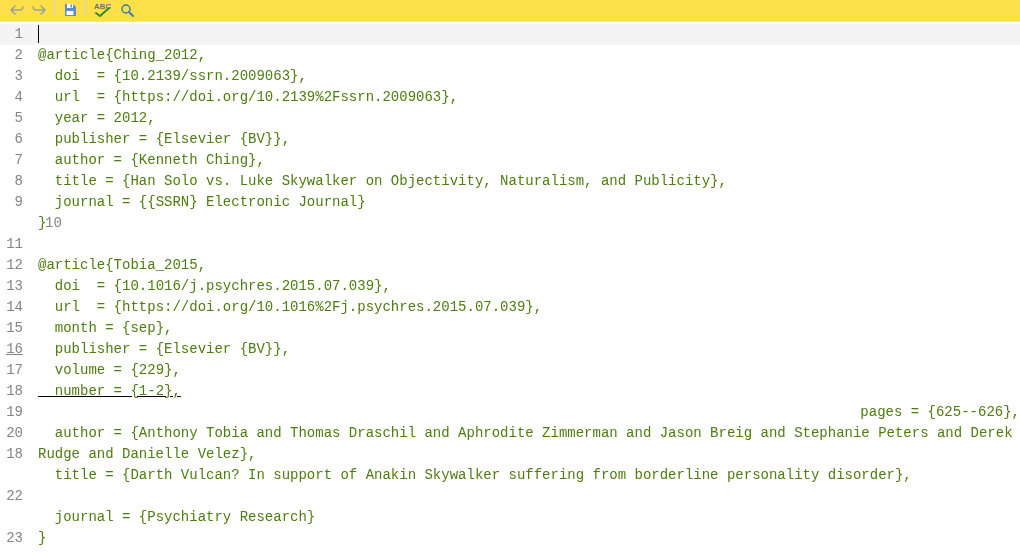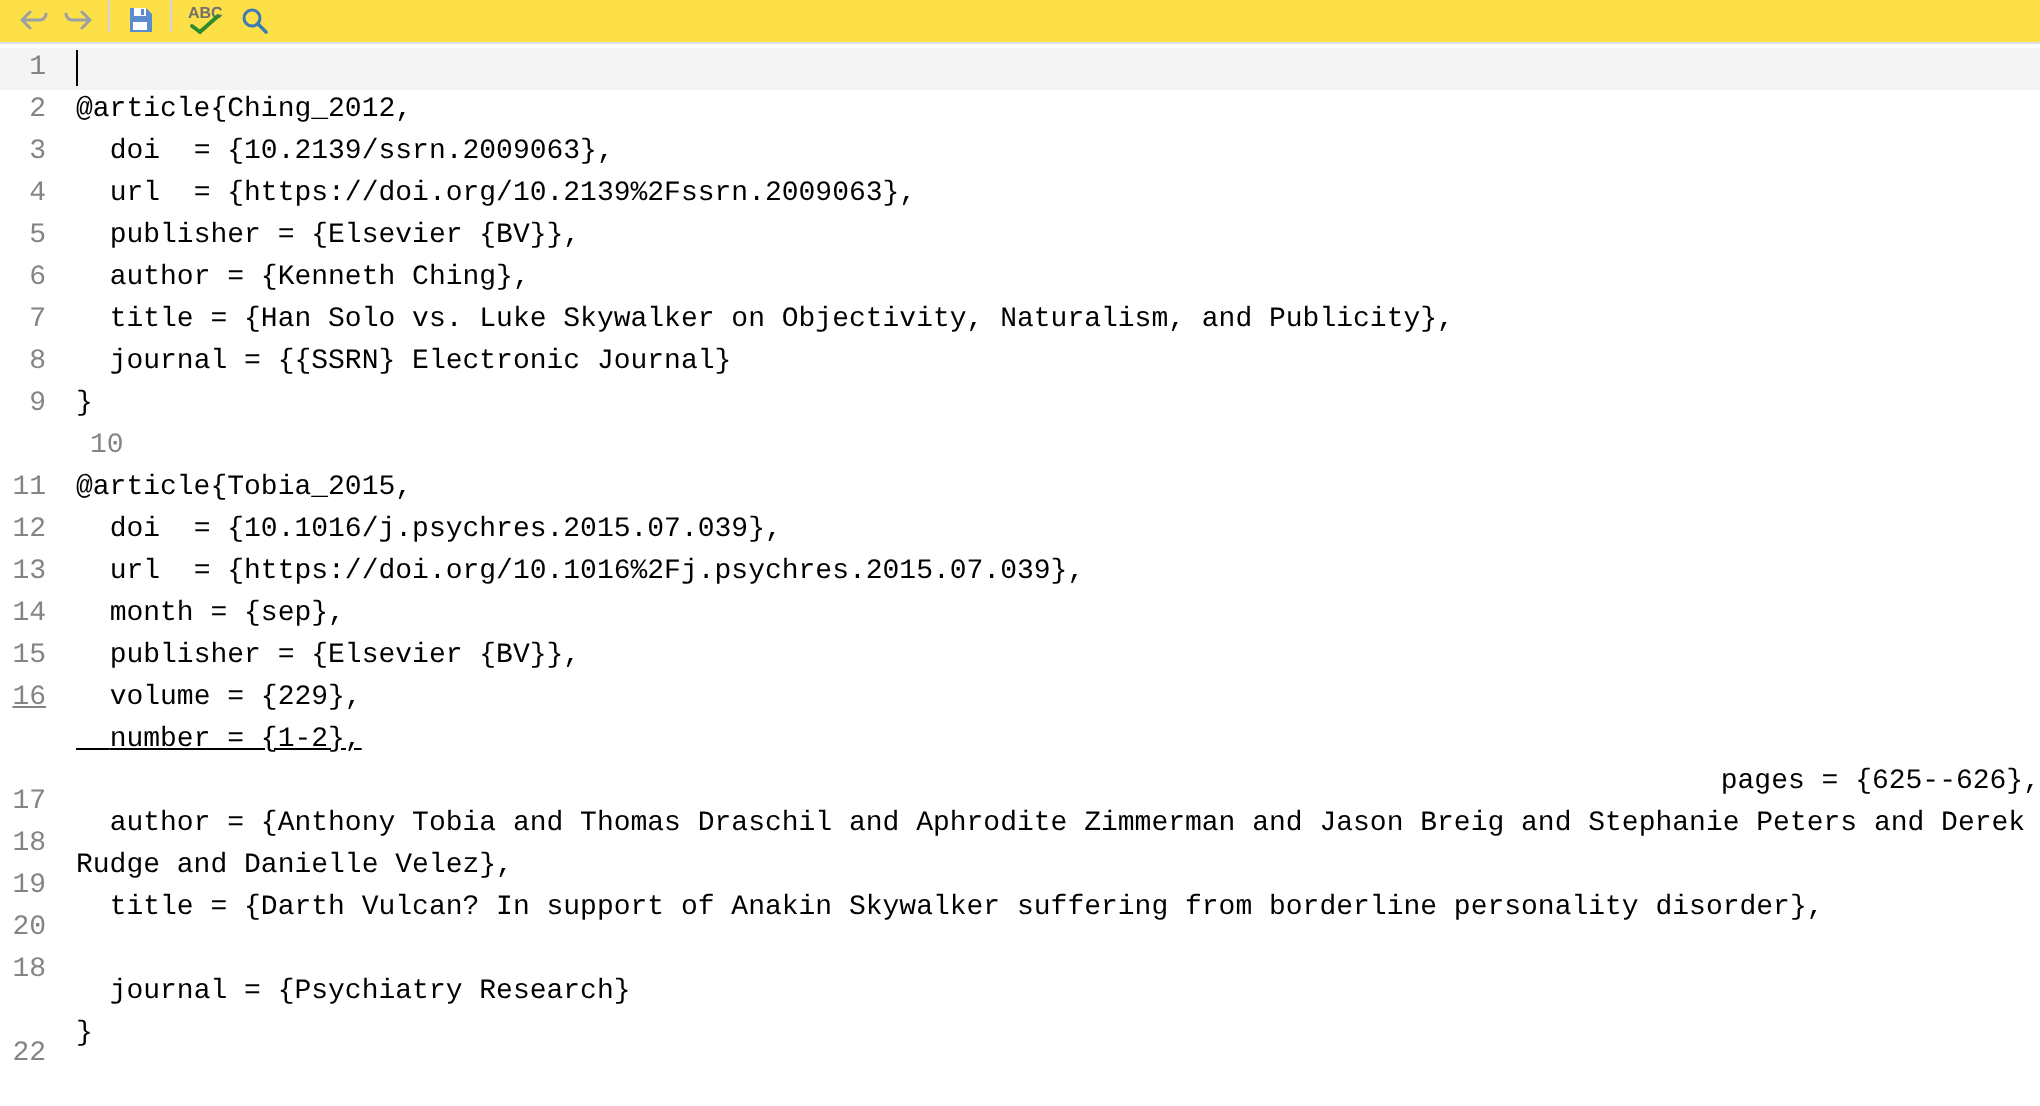--- a/index.html
+++ b/index.html
@@ -16,21 +16,21 @@
             text-align:right; padding-top:2px; color:#848484; font-size:14px; line-height:21px;
             user-select:none; padding-right:4px; }
   .code { flex:1; padding-top:2px; font-size:14px; line-height:21px; position:relative; }
   .line-hl { position:absolute; left:0; right:0; height:21px; top:2px;
              background:#f4f4f4; z-index:0; }
   .gutter-hl { position:absolute; left:0; width:30px; height:21px; top:2px;
                background:#f4f4f4; z-index:0; }
   .lines { position:relative; z-index:1; }
   .row { display:flex; height:21px; }
   .row pre { margin:0; font-family:inherit; white-space:pre-wrap; word-break:break-all;
-             padding-left:8px; flex:1; color:#000000; }
+             padding-left:8px; flex:1; color:#4d7c0f; }
   .cursor { position:absolute; left:38px; top:3px; width:1px; height:18px;
             background:#000; z-index:2; animation:blink 1s step-end infinite; }
   @keyframes blink { 50% { opacity:0; } }
   .gutter div { height:21px; padding-right:2px; position:relative; z-index:1; }
   svg { display:block; }
   .abc { font-size:8px; font-family:Arial,sans-serif; font-weight:bold; }
 </style>
 </head>
 <body>
 
@@ -83,21 +83,21 @@
       <div data-interactable="false" style="height: 21px;">7</div>
       <div data-interactable="false" style="height: 21px;">8</div>
       <div data-interactable="false" style="height: 21px;">9</div>
       <div data-interactable="false" style="height: 21px; padding-left: 45px;">10</div>
       <div data-interactable="false" style="height: 21px;">11</div>
       <div data-interactable="false" style="height: 21px;">12</div>
       <div data-interactable="false" style="height: 21px;">13</div>
       <div data-interactable="false" style="height: 21px;">14</div>
       <div data-interactable="false" style="height: 21px;">15</div>
       <div data-interactable="false" style="height: 21px; text-decoration: underline;">16</div>
-      <div data-interactable="false" style="height: 21px; margin-top: 31px;">17</div>
+      <div data-interactable="false" style="height: 21px;">17</div>
       <div data-interactable="false" style="height: 21px;">18</div>
       <div data-interactable="false" style="height: 21px;">19</div>
       <div data-interactable="false" style="height: 21px;">20</div>
       <div data-interactable="false" style="height: 42px;">18</div>
       <div data-interactable="false" style="height: 42px;">22</div>
       <div data-interactable="false" style="height: 21px;">23</div>
       <div data-interactable="false" style="height: 21px;">24</div>
     </div>
   <div class="code" data-interactable="true">
     <div class="lines" id="lines">
@@ -105,20 +105,23 @@
           <pre></pre>
         </div>
         <div class="row" data-interactable="true" style="height: 21px;">
           <pre>@article{Ching_2012,</pre>
         </div>
         <div class="row" data-interactable="true" style="height: 21px;">
           <pre>  doi  = {10.2139/ssrn.2009063},</pre>
         </div>
         <div class="row" data-interactable="true" style="height: 21px;">
           <pre>  url  = {https://doi.org/10.2139%2Fssrn.2009063},</pre>
+        </div>
+        <div class="row" data-interactable="true" style="height: 21px;">
+          <pre>  year = 2012,</pre>
         </div>
         <div class="row" data-interactable="true" style="height: 21px;">
           <pre>  publisher = {Elsevier {BV}},</pre>
         </div>
         <div class="row" data-interactable="true" style="height: 21px;">
           <pre>  author = {Kenneth Ching},</pre>
         </div>
         <div class="row" data-interactable="true" style="height: 21px;">
           <pre>  title = {Han Solo vs. Luke Skywalker on Objectivity, Naturalism, and Publicity},</pre>
         </div>

